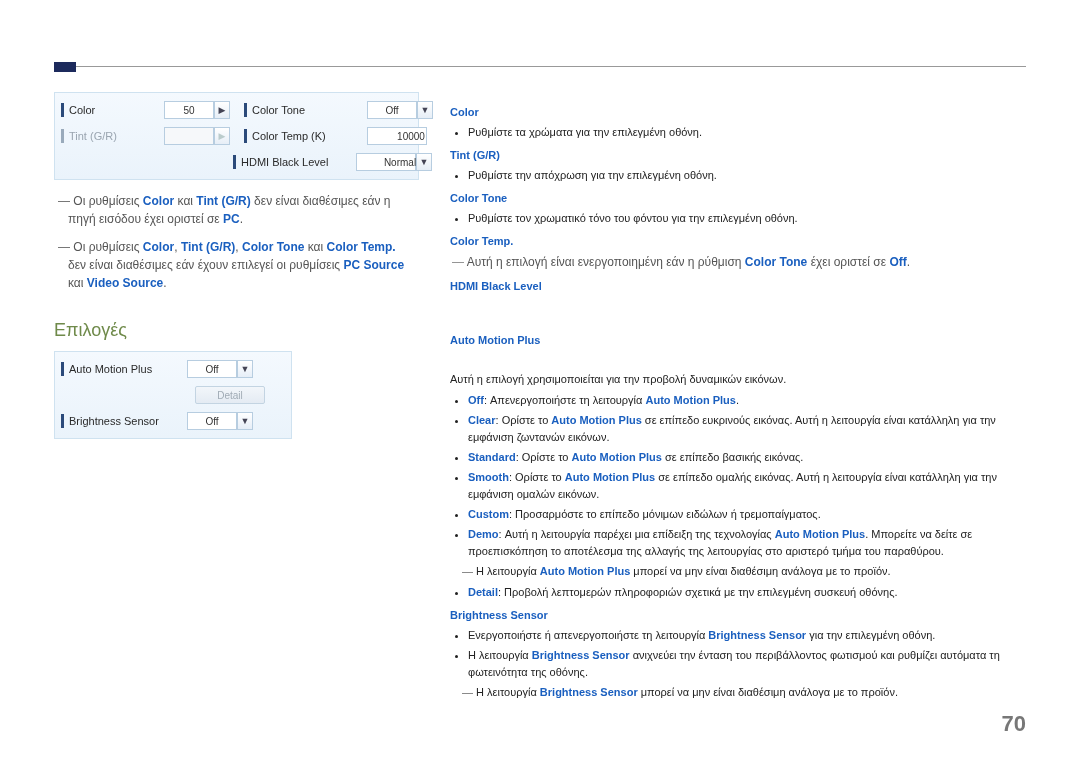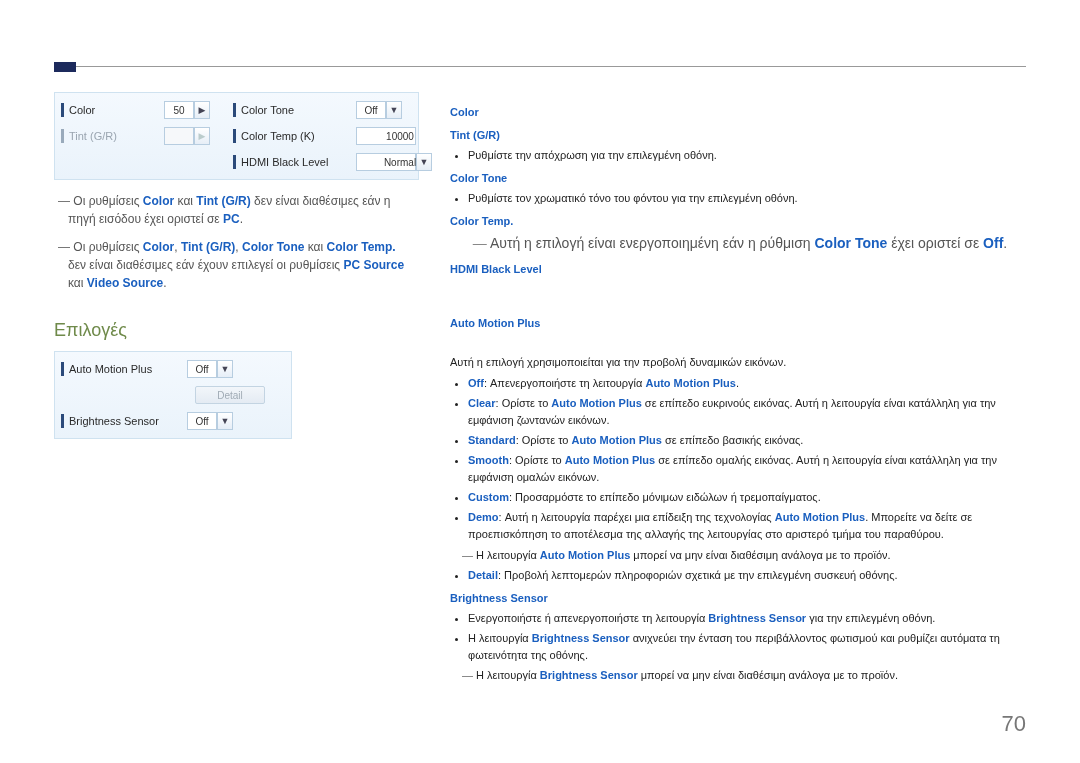--- a/index.html
+++ b/index.html
@@ -74,21 +74,21 @@
   }
   .row-label.part2 { flex: 0 0 115px; }
   .row-label.wide { flex: 0 0 118px; }
   .row-label.dim { color: #9aa5b0; }
   .ctrl {
     display: flex;
     align-items: center;
     gap: 0;
   }
   .valbox {
-    width: 30px;
+    width: 50px;
     height: 18px;
     background: #fff;
     border: 1px solid #b7cde0;
     font-size: 10px;
     color: #333;
     display: flex;
     align-items: center;
     justify-content: center;
   }
   .valbox.wide { width: 60px; padding-left: 28px; }
@@ -126,30 +126,30 @@
     line-height: 1.5;
     text-indent: -10px;
     padding-left: 10px;
   }
   .kw { color: #1a5fbf; font-weight: bold; }
   .hdr { color: #1a5fbf; font-weight: bold; font-size: 11px; margin-top: 6px; margin-bottom: 3px; display:block;}
   .bul { padding-left: 18px; margin-bottom: 6px; }
   .bul li { list-style: disc; margin-bottom: 3px; font-size: 11px; color:#222;}
   .bul li.nolist { list-style:none; margin-left:-6px;}
   .dash { color:#666;}
-  .subnote { margin-left: 2px; font-size: 14px; color:#555; margin-bottom:4px;text-align:center;}
+  .subnote { margin-left: 2px; font-size: 12px; color:#555; margin-bottom:4px;}
   .subnote::before { content: "― "; color:#888;}
   .section-gap { height: 28px; }
   .page-num {
     position: absolute;
     right: 54px;
     bottom: 26px;
     font-size: 22px;
     color: #777;
-    font-weight: 400;
+    font-weight: 700;
   }
 </style>
 </head>
 <body>
 
 <div class="rule-block"></div>
 <div class="rule-line"></div>
 
 <div class="left-col">
 
@@ -230,20 +230,23 @@
       <span class="ctrl">
         <span class="valbox">Off</span>
         <span class="arrbtn">▼</span>
       </span>
     </div>
   </div>
 </div>
 
 <div class="right-col">
   <span class="hdr">Color</span>
+  <ul class="bul">
+      <li>Ρυθμίστε τα χρώματα για την επιλεγμένη οθόνη.</li>
+    </ul>
 
   <span class="hdr">Tint (G/R)</span>
   <ul class="bul">
       <li>Ρυθμίστε την απόχρωση για την επιλεγμένη οθόνη.</li>
     </ul>
 
   <span class="hdr">Color Tone</span>
   <ul class="bul">
       <li>Ρυθμίστε τον χρωματικό τόνο του φόντου για την επιλεγμένη οθόνη.</li>
     </ul>

